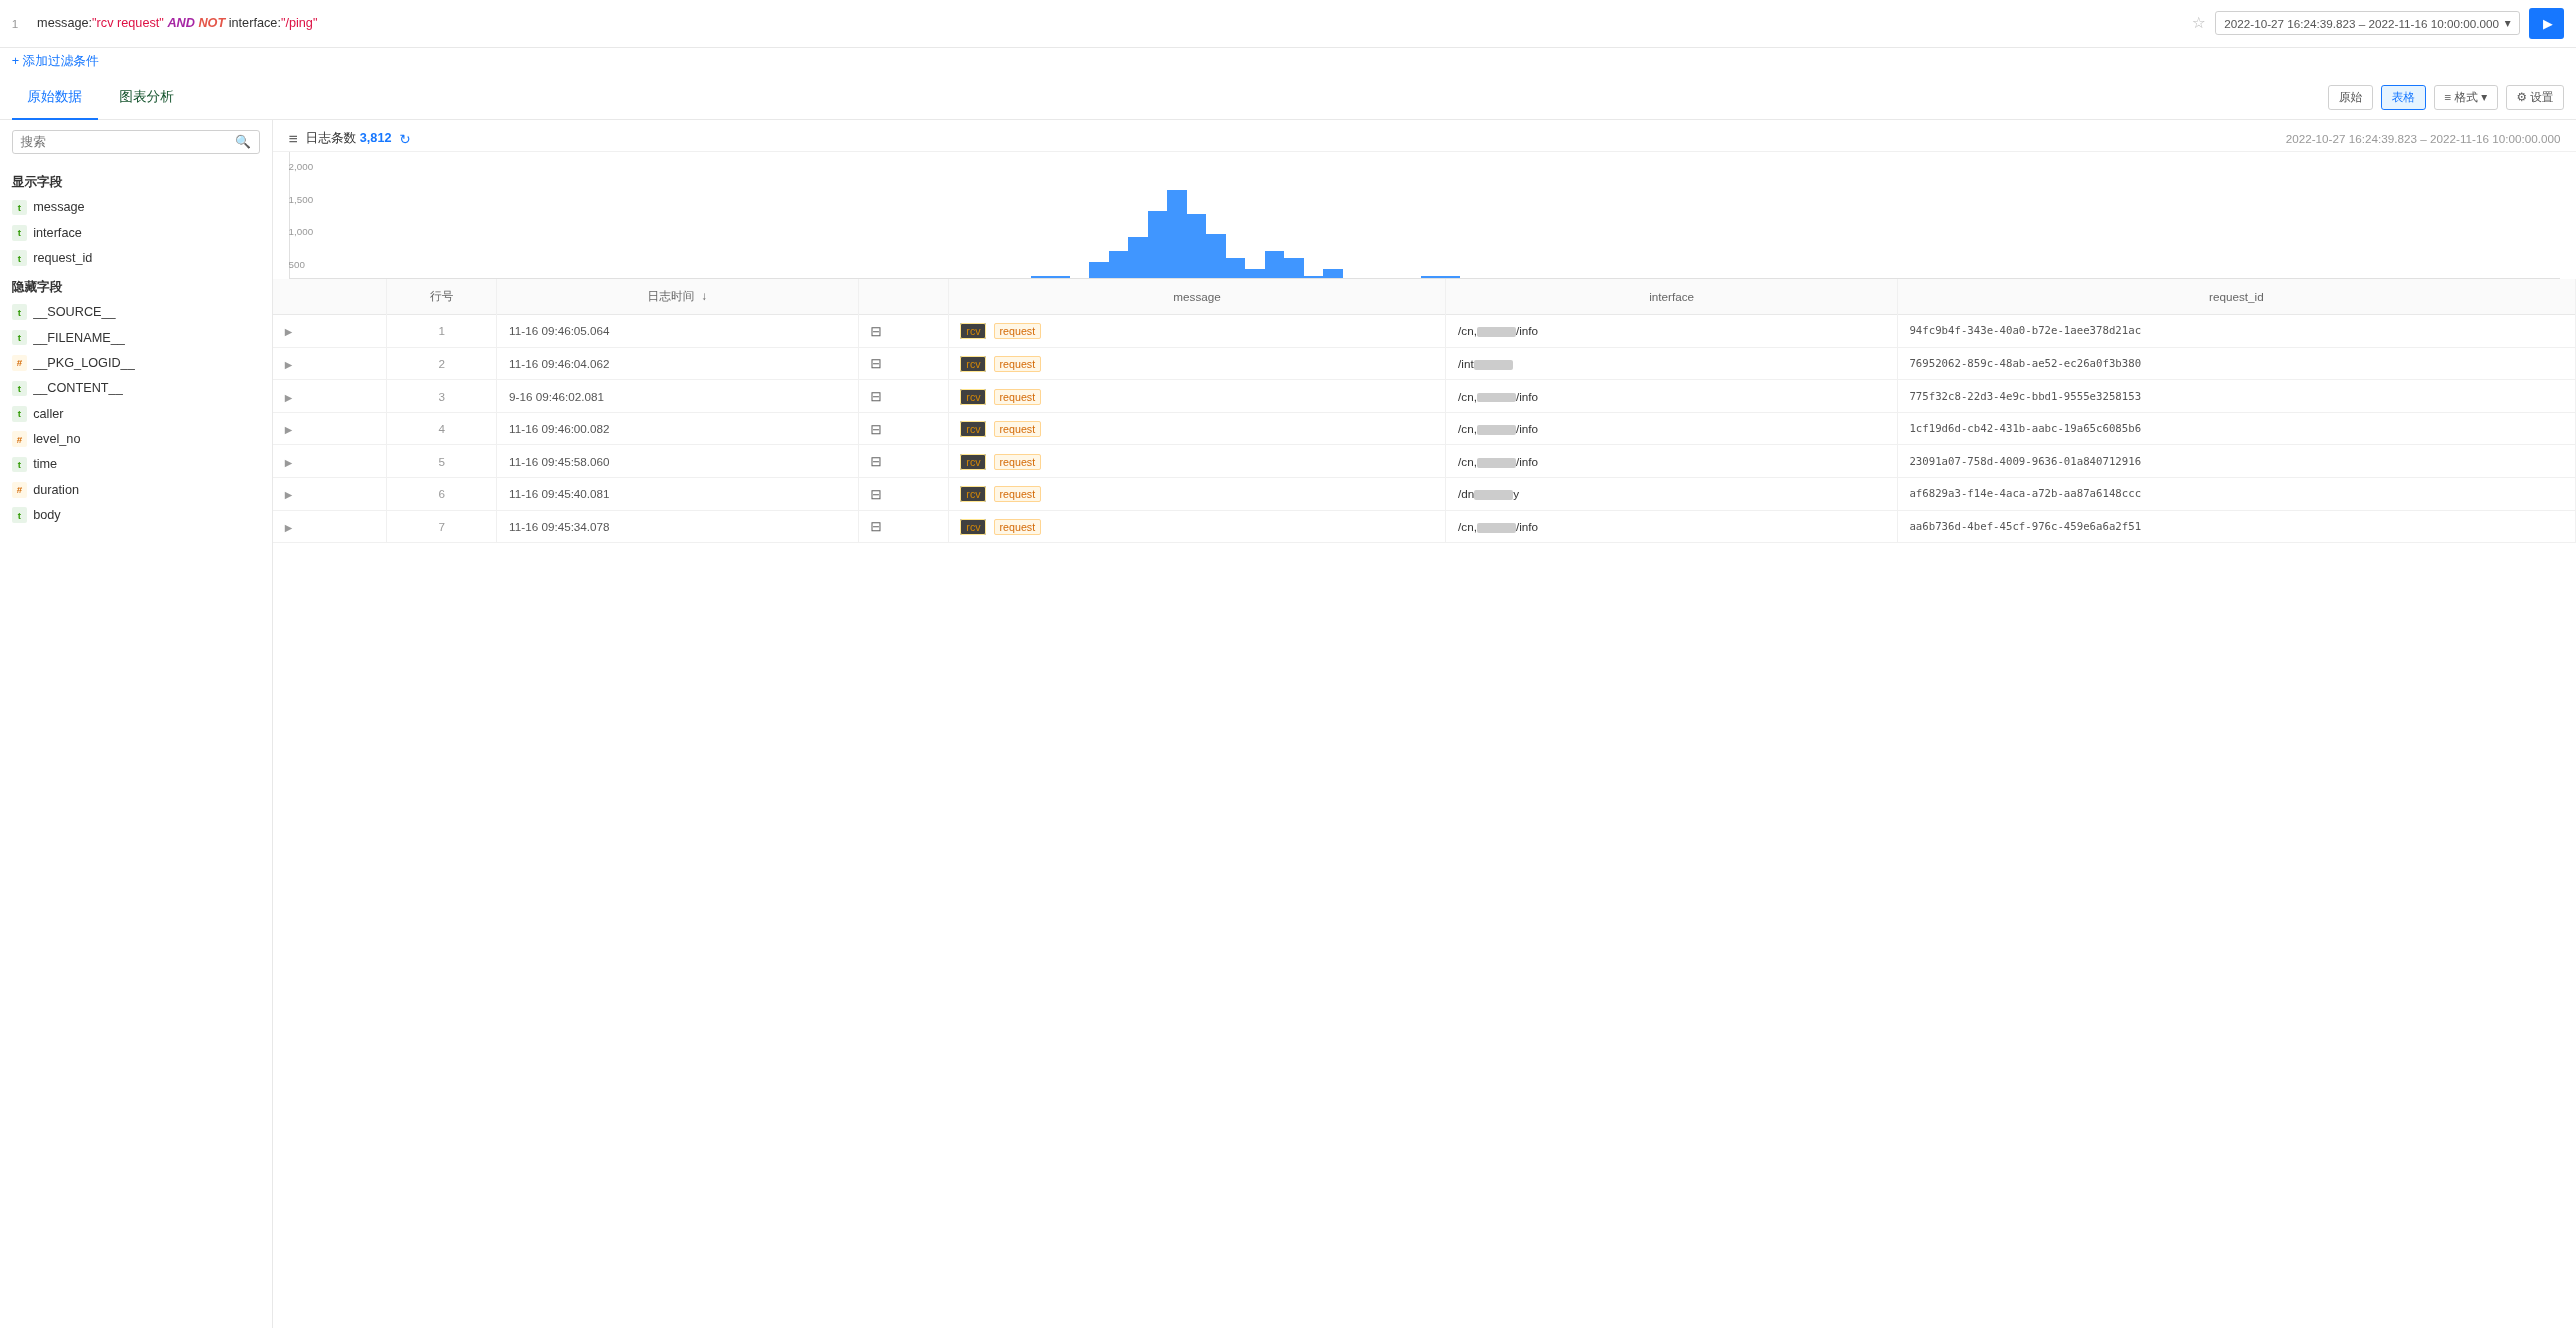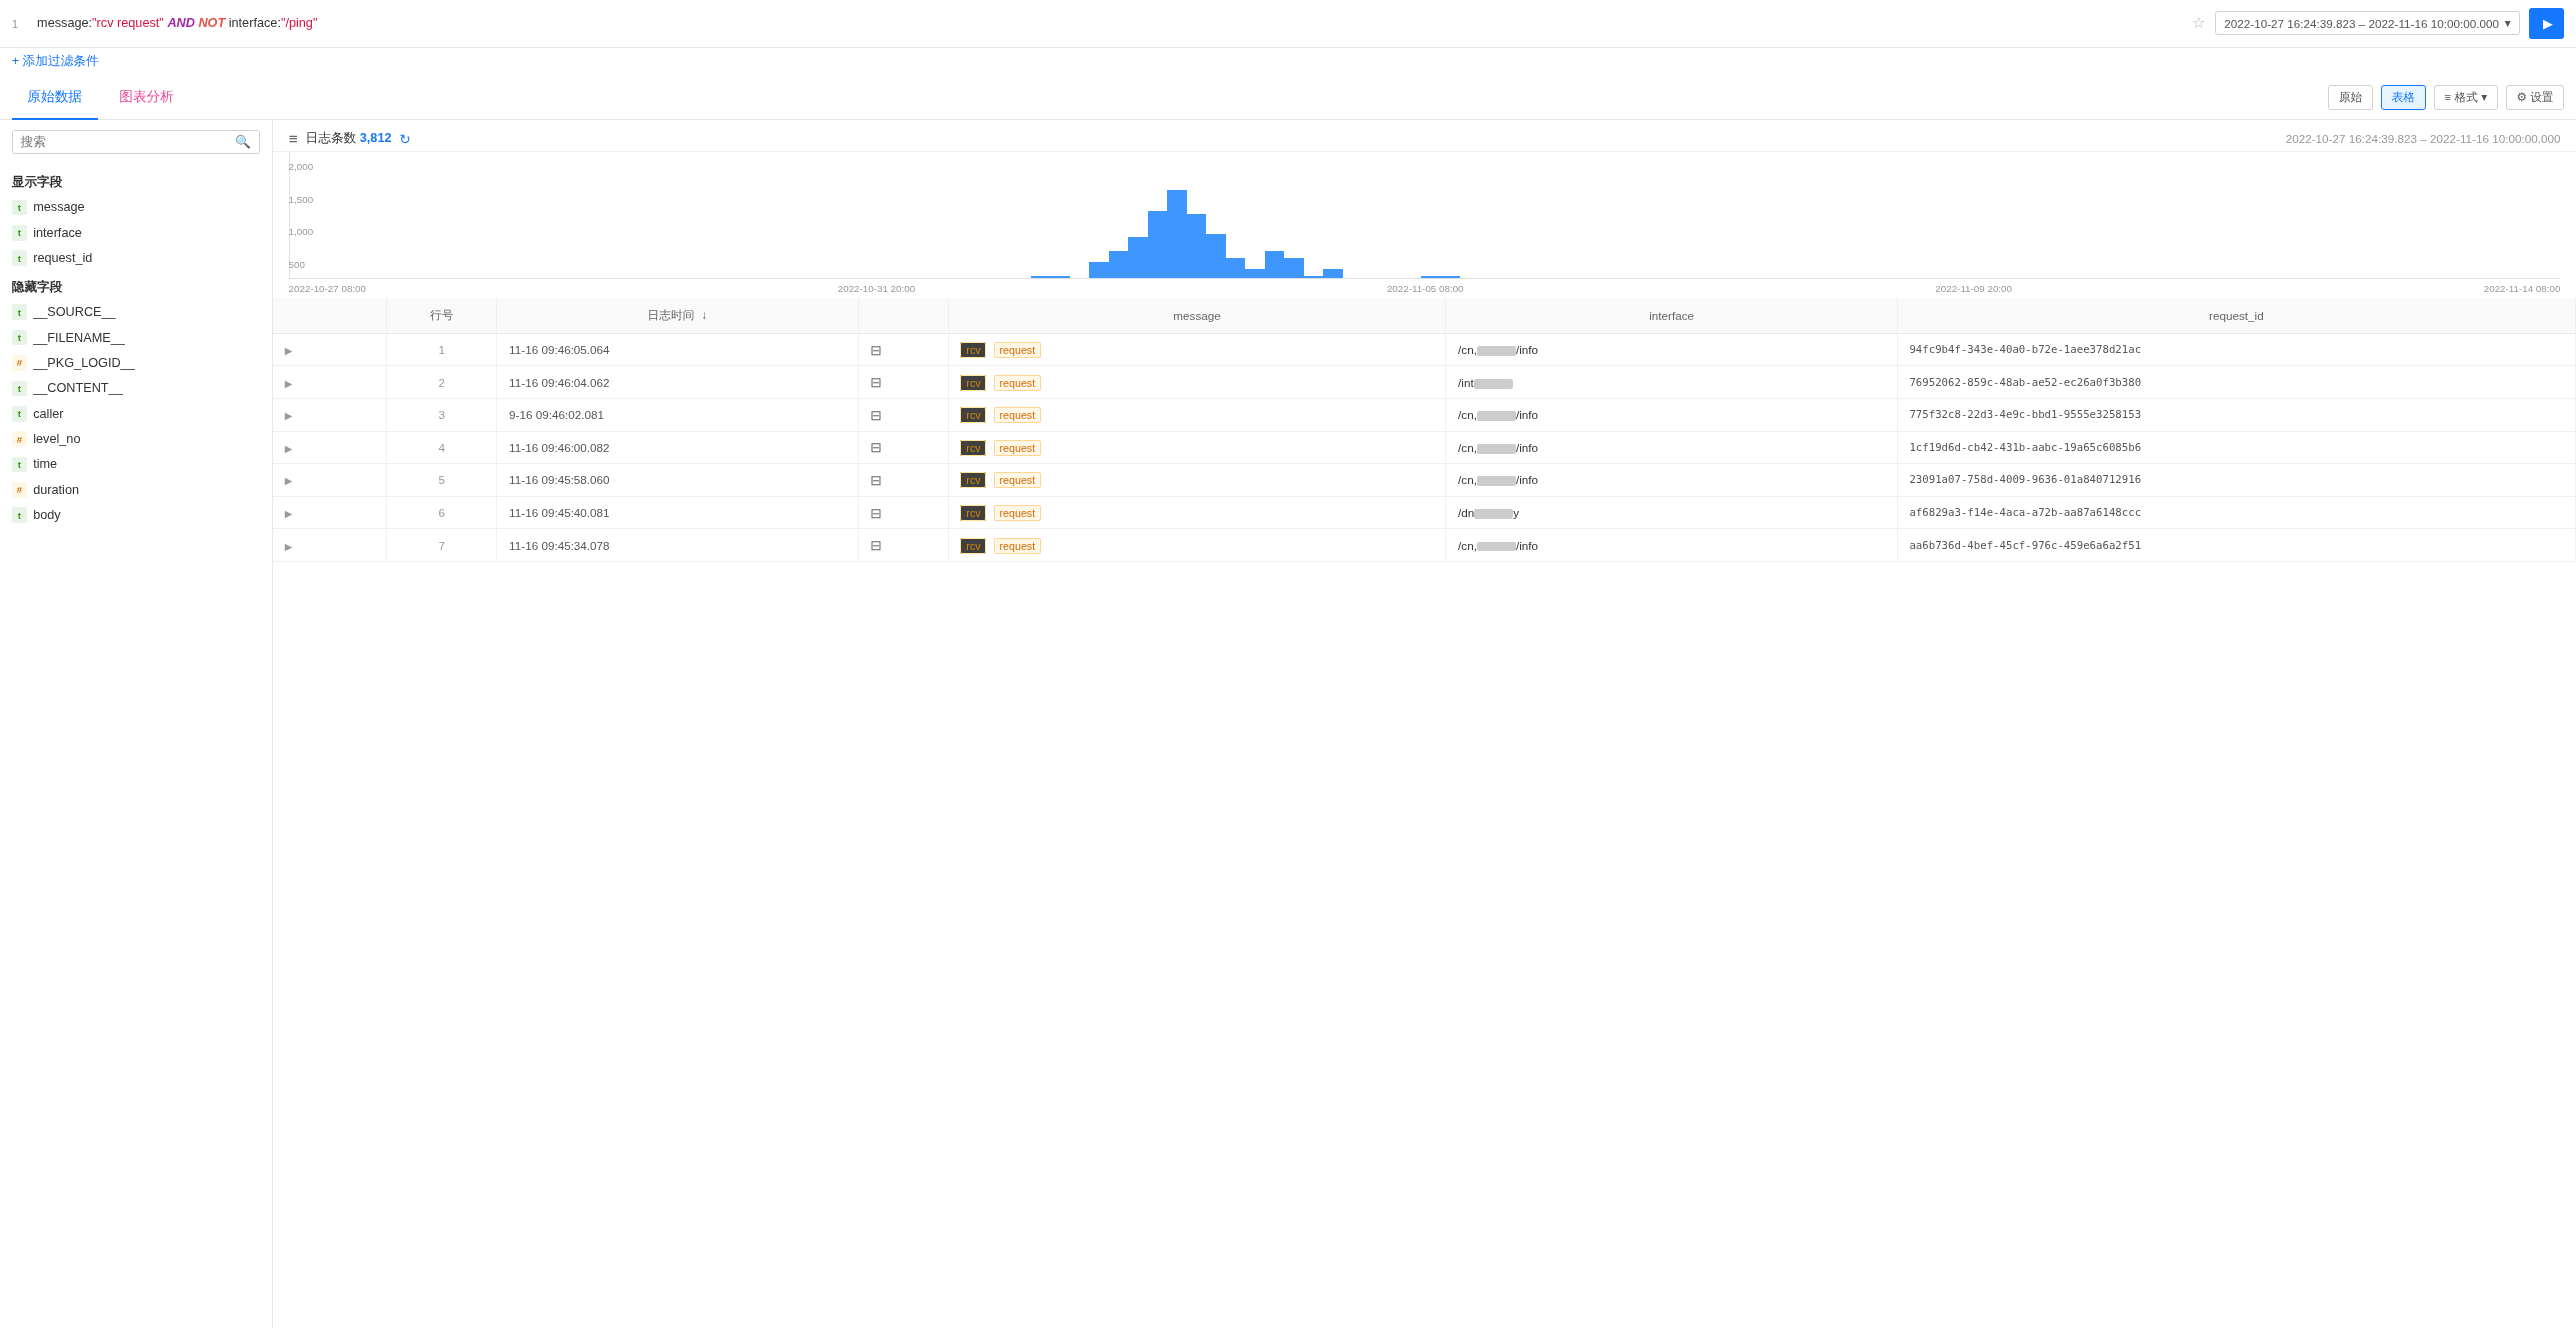--- a/index.html
+++ b/index.html
@@ -33,21 +33,21 @@
     }
     .filter-add span { margin-right: 3.9px; }
 
     
     .tabs-row {
       display: flex; align-items: center; border-bottom: 1px solid #e8e8e8;
       padding: 0 11.7px; background: #fff; justify-content: space-between;
     }
     .tabs-left { display: flex; gap: 6px; }
     .tab {
-      padding: 11.7px 15.6px; font-size: 13.7px; cursor: pointer; color: #ec4899;
+      padding: 11.7px 15.6px; font-size: 13.7px; cursor: pointer; color: #14532d;
       border-bottom: 2px solid transparent; margin-bottom: -1px;
     }
     .tab.active { color: #1677ff; border-bottom-color: #1677ff; font-weight: 500; }
     .tabs-right { display: flex; align-items: center; gap: 7.8px; }
     .tab-btn {
       border: 1px solid #d0d0d0; background: #fff; border-radius: 2.9px;
       padding: 3.9px 9.8px; font-size: 11.7px; cursor: pointer; color: #555;
     }
     .tab-btn.active { border-color: #1677ff; color: #1677ff; background: #e6f4ff; }
 
@@ -345,27 +345,20 @@
           <div class="bar" style="height: 20.5px; opacity: 1;"></div>
           <div class="bar" style="height: 2.9px; opacity: 1;"></div>
           <div class="bar" style="height: 9.8px; opacity: 1;"></div>
           <div class="bar" style="height: 0px; opacity: 0;"></div>
           <div class="bar" style="height: 0px; opacity: 0;"></div>
           <div class="bar" style="height: 0px; opacity: 0;"></div>
           <div class="bar" style="height: 0px; opacity: 0;"></div>
           <div class="bar" style="height: 2.9px; opacity: 1;"></div>
           <div class="bar" style="height: 2px; opacity: 1;"></div>
         </div>
-    </div>
-    <div class="x-axis-labels">
-      <span>2022-10-27 08:00</span>
-      <span>2022-10-31 20:00</span>
-      <span>2022-11-05 08:00</span>
-      <span>2022-11-09 20:00</span>
-      <span>2022-11-14 08:00</span>
     </div>
 
     <div class="table-container">
       <table>
         <thead>
           <tr>
             <th class="col-linenum"></th>
             <th class="col-num">行号</th>
             <th class="col-time">日志时间 <span class="sort-icon">↓</span></th>
             <th class="col-icon"></th>

